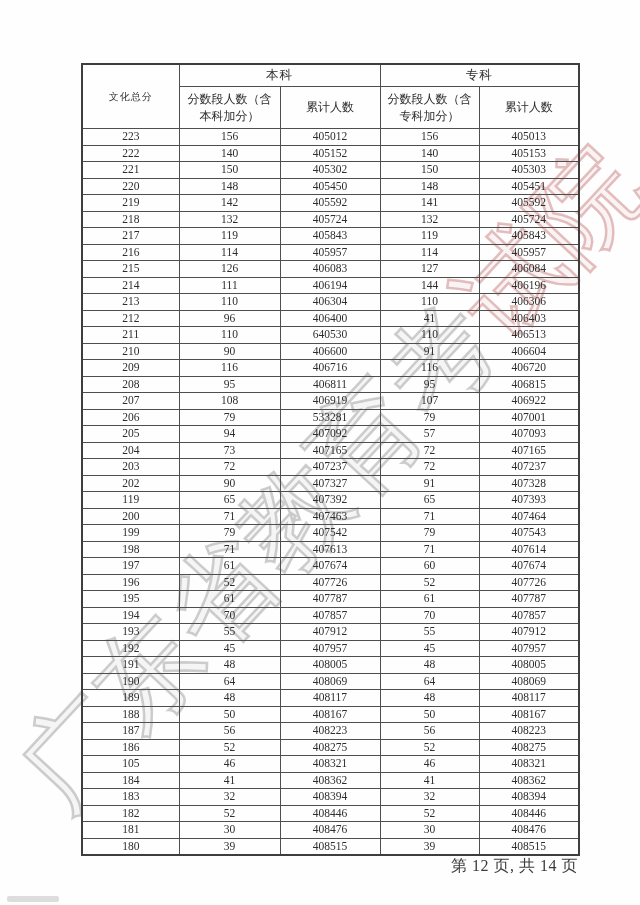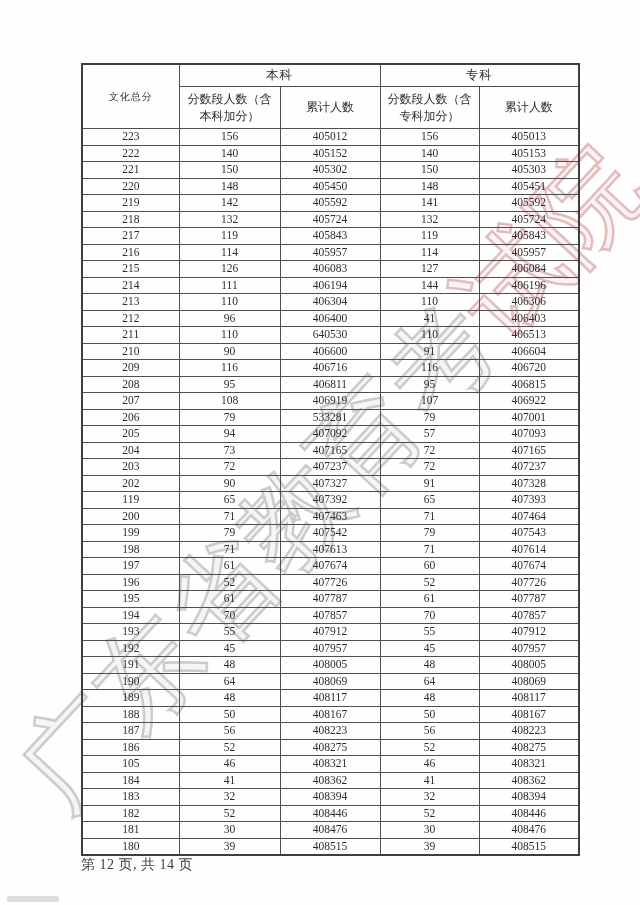--- a/index.html
+++ b/index.html
@@ -81,22 +81,22 @@
     height: 15.5px;
     font-size: 11.5px;
     line-height: 15.5px;
   }
   
   .footer {
     position: absolute;
     left: 81px;
     top: 856px;
     width: 497px;
-    text-align: left;
-    font-size: 14px;
+    text-align: right;
+    font-size: 16px;
     letter-spacing: 0.5px;
     color: #3c3c3c;
     z-index: 2;
   }
   
   .scan-artifact {
     position: absolute;
     left: 7px;
     top: 896px;
     width: 52px;

